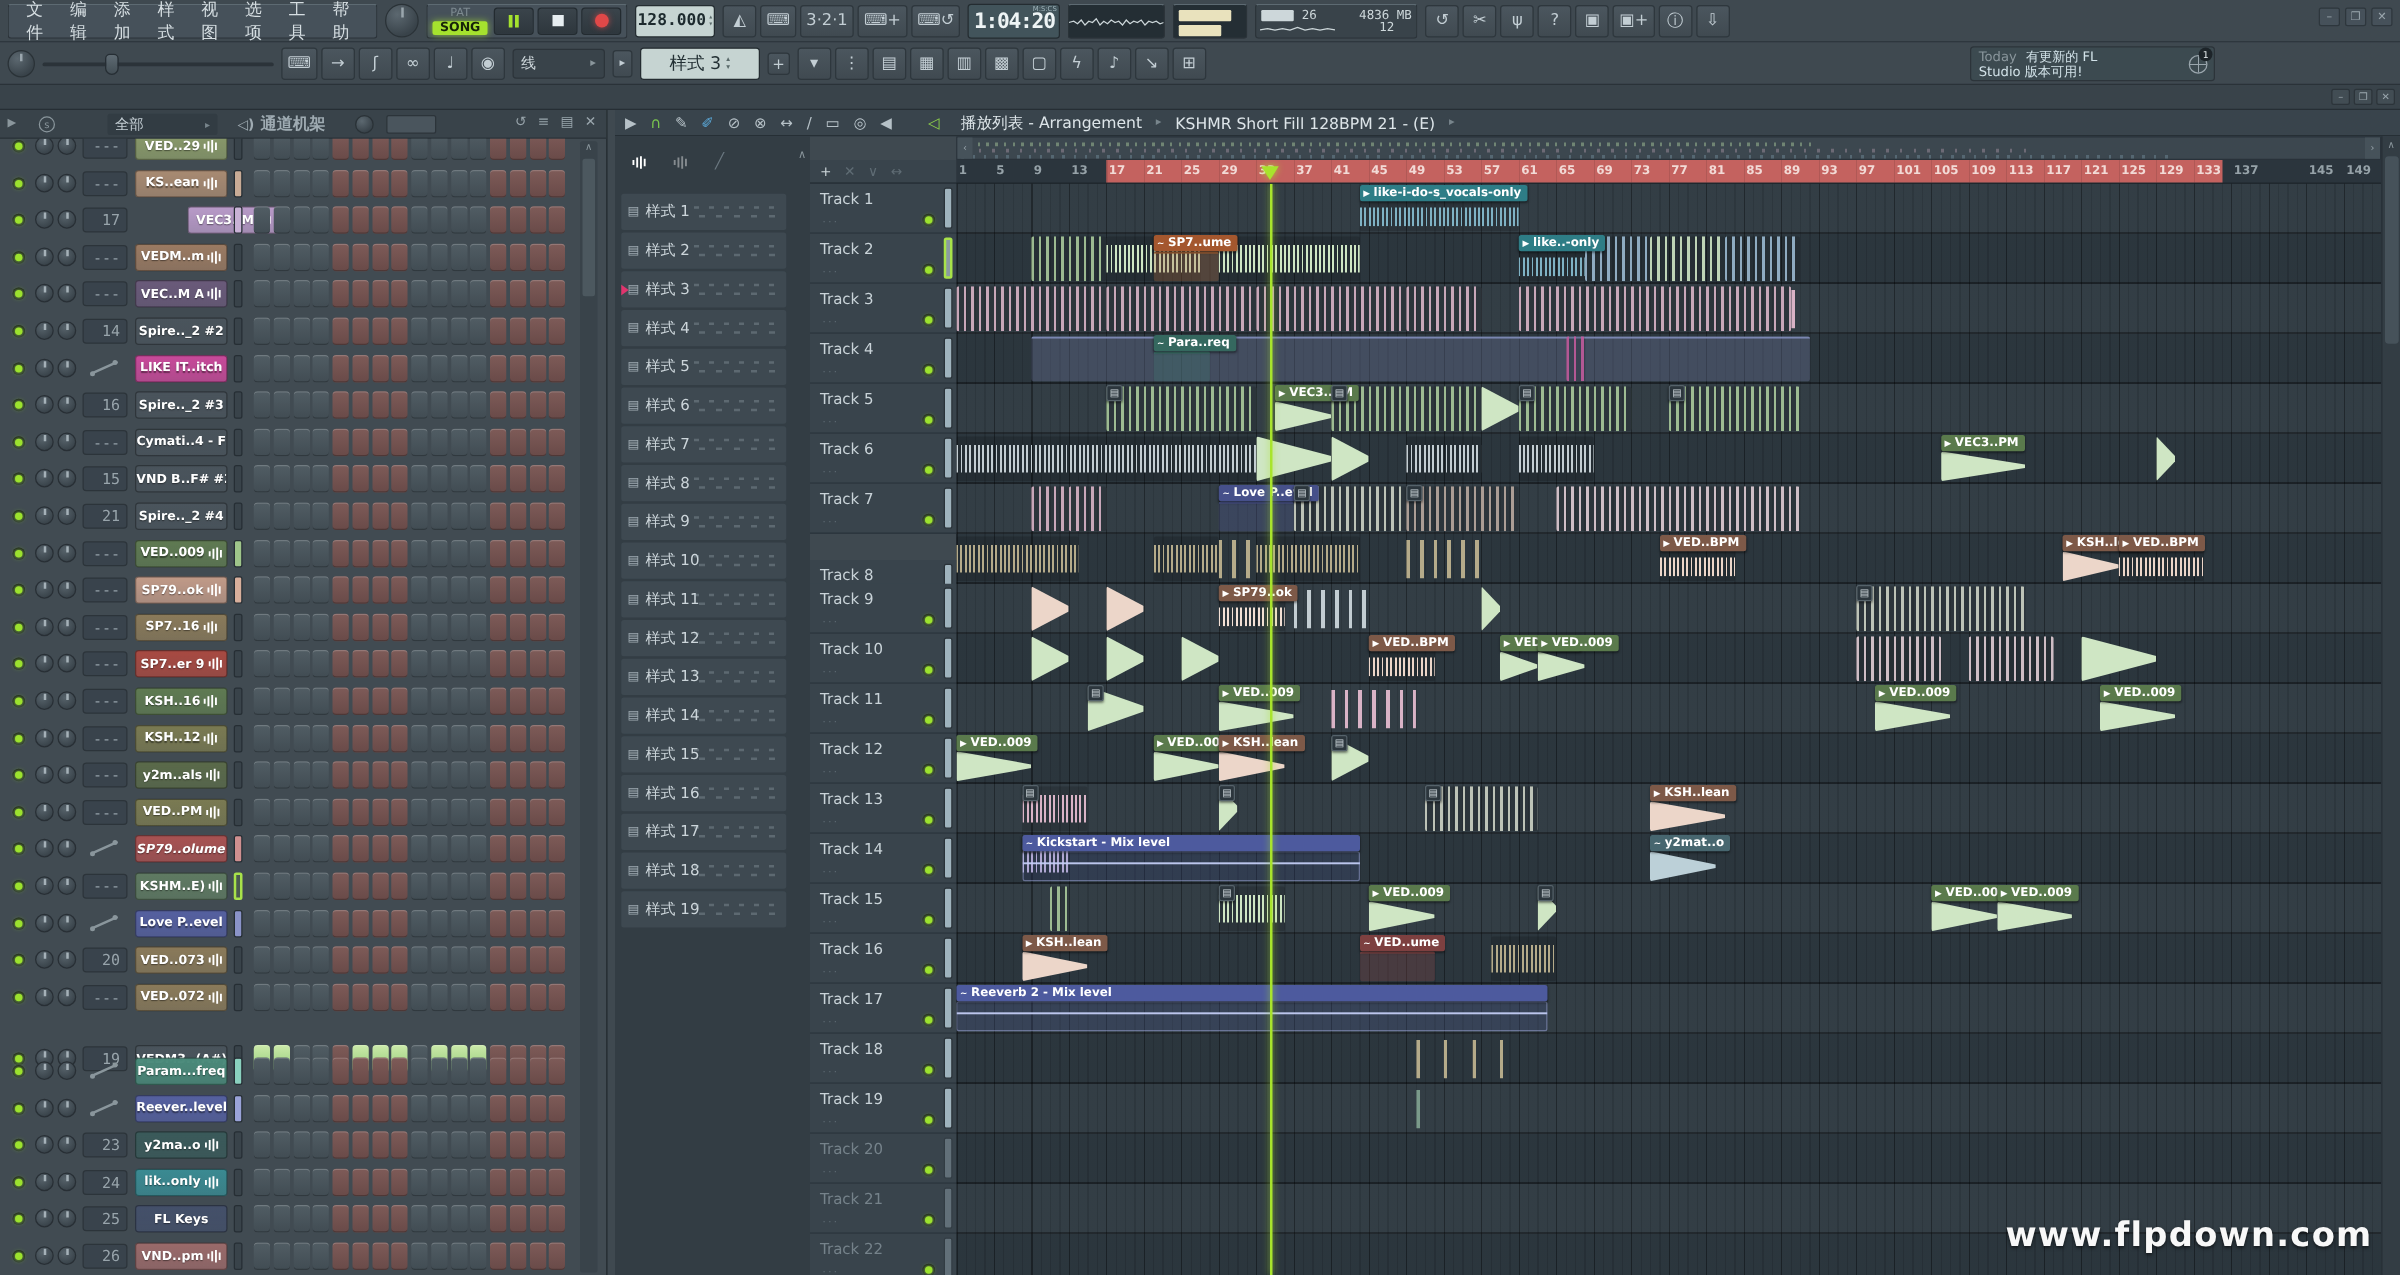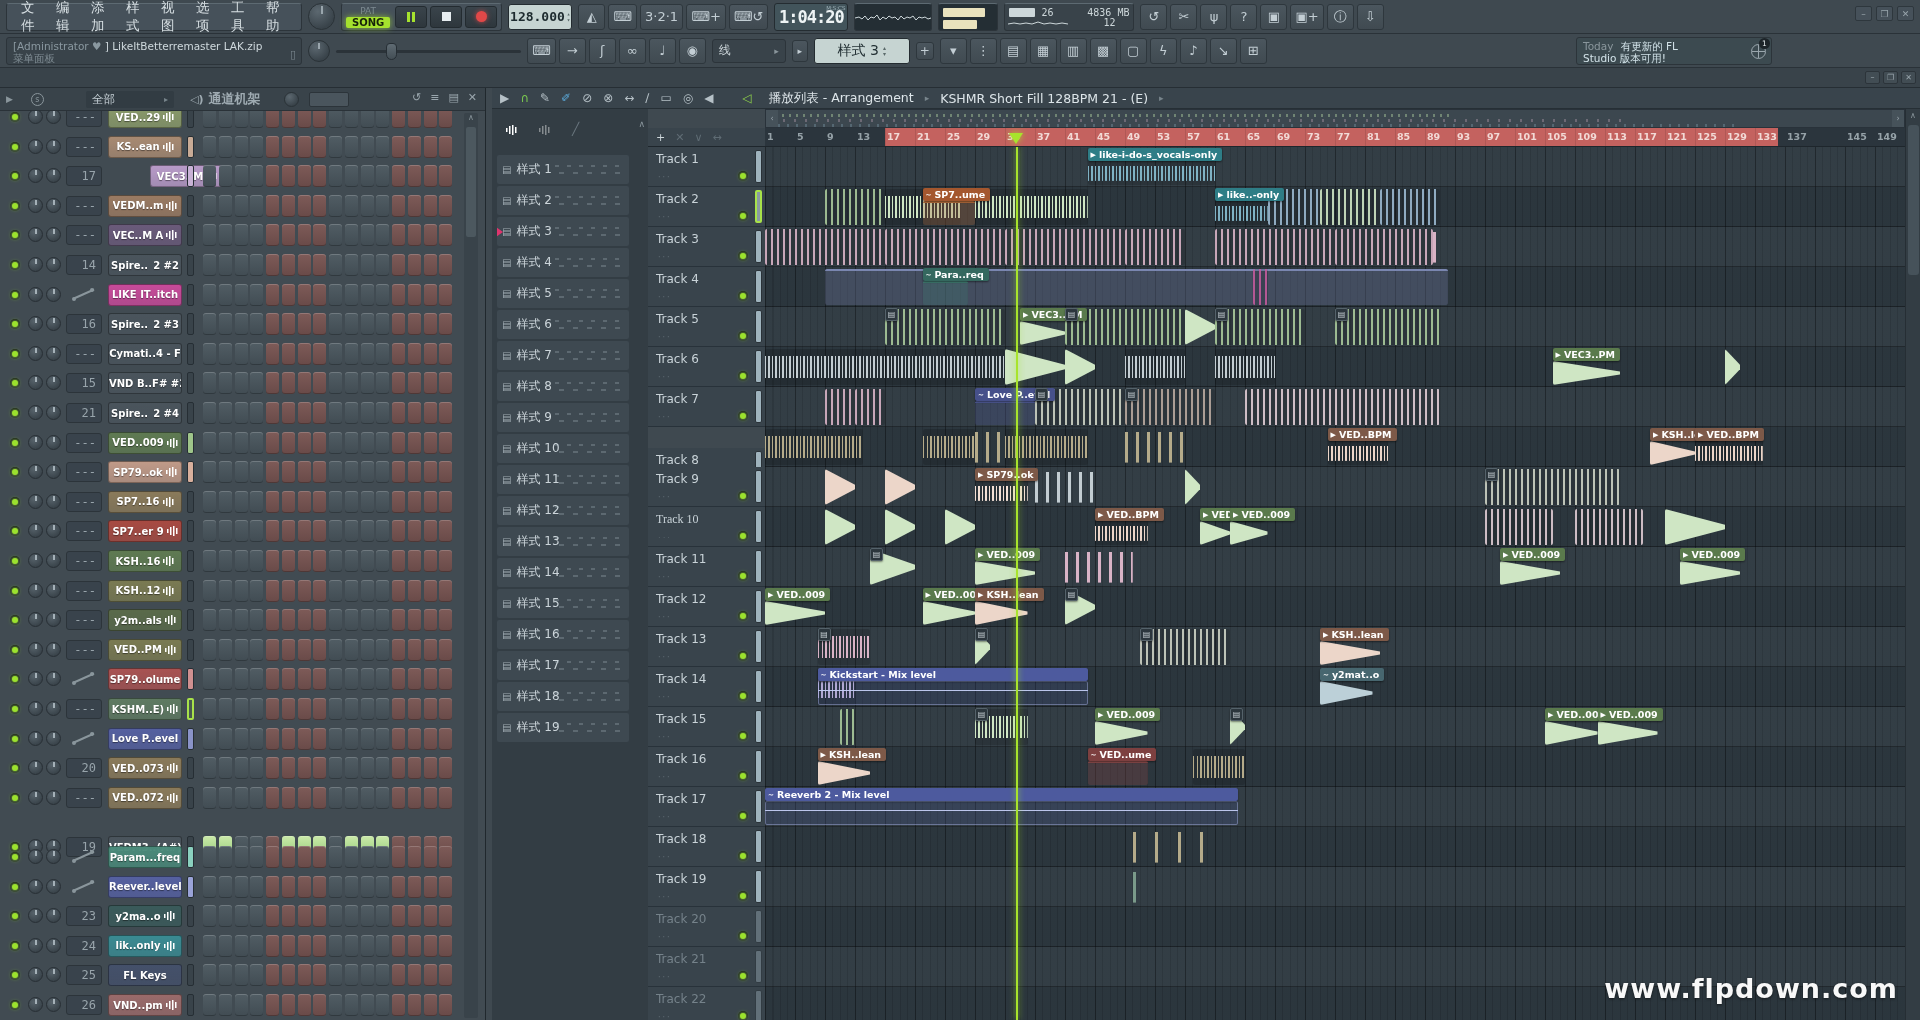--- a/index.html
+++ b/index.html
@@ -307,26 +307,20 @@
         <div class="tbtn">⇩</div>
       </div>
     <div class="wctl" id="wctl">
         <div class="wbtn">–</div>
         <div class="wbtn">❐</div>
         <div class="wbtn">✕</div>
       </div>
   </div>
 
   <div class="bar2">
-    <div class="session">
-      <div><span class="u">[Administrator ♥</span>
-           <span class="p">] LikeItBetterremaster LAK.zip</span></div>
-      <div class="h">菜单面板</div>
-      <span class="trash">▯</span>
-    </div>
     <div class="knob-sm"></div>
     <div class="slider">
       <div class="track"></div>
         <div class="thumb"></div>
     </div>
     <div class="igroup" id="icons2a">
         <div class="tbtn">⌨</div>
         <div class="tbtn">→</div>
         <div class="tbtn">ʃ</div>
         <div class="tbtn">∞</div>
@@ -982,21 +976,21 @@
         </div>
         <div class="ch-row" style="top: 555.4px;">
           <span class="led">
             <i></i>
           </span>
           <span class="knb" style="left: 28px;"></span>
           <span class="knb" style="left: 46px;"></span>
           <span class="autoicon">
             <i></i>
           </span>
-          <div class="ch-name" style="background: linear-gradient(rgb(168, 82, 82), rgba(168, 82, 82, 0.82));">
+          <div class="ch-name" style="background: linear-gradient(rgb(168, 82, 82), rgba(168, 82, 82, 0.82)); font-style: italic;">
             <span style="overflow: hidden; text-overflow: clip; white-space: nowrap;">SP79..olume</span>
           </div>
           <span class="swatch" style="background: rgb(208, 144, 144);"></span>
           <span class="steps">
             <i class="cell"></i>
             <i class="cell"></i>
             <i class="cell"></i>
             <i class="cell"></i>
             <i class="cell beat"></i>
             <i class="cell beat"></i>
@@ -2009,21 +2003,21 @@
       <span class="tsw"></span>
     </div>
     <div class="thead" style="top: 467px;">
       <span class="nm">Track 9</span>
       <span class="dots">···</span>
       <span class="tled">
         <i></i>
       </span>
       <span class="tsw"></span>
     </div>
-    <div class="thead" style="top: 507px; font-family: Liberation Serif, serif;">
+    <div class="thead" style="top: 507px;">
       <span class="nm">Track 10</span>
       <span class="dots">···</span>
       <span class="tled">
         <i></i>
       </span>
       <span class="tsw"></span>
     </div>
     <div class="thead" style="top: 547px;">
       <span class="nm">Track 11</span>
       <span class="dots">···</span>

